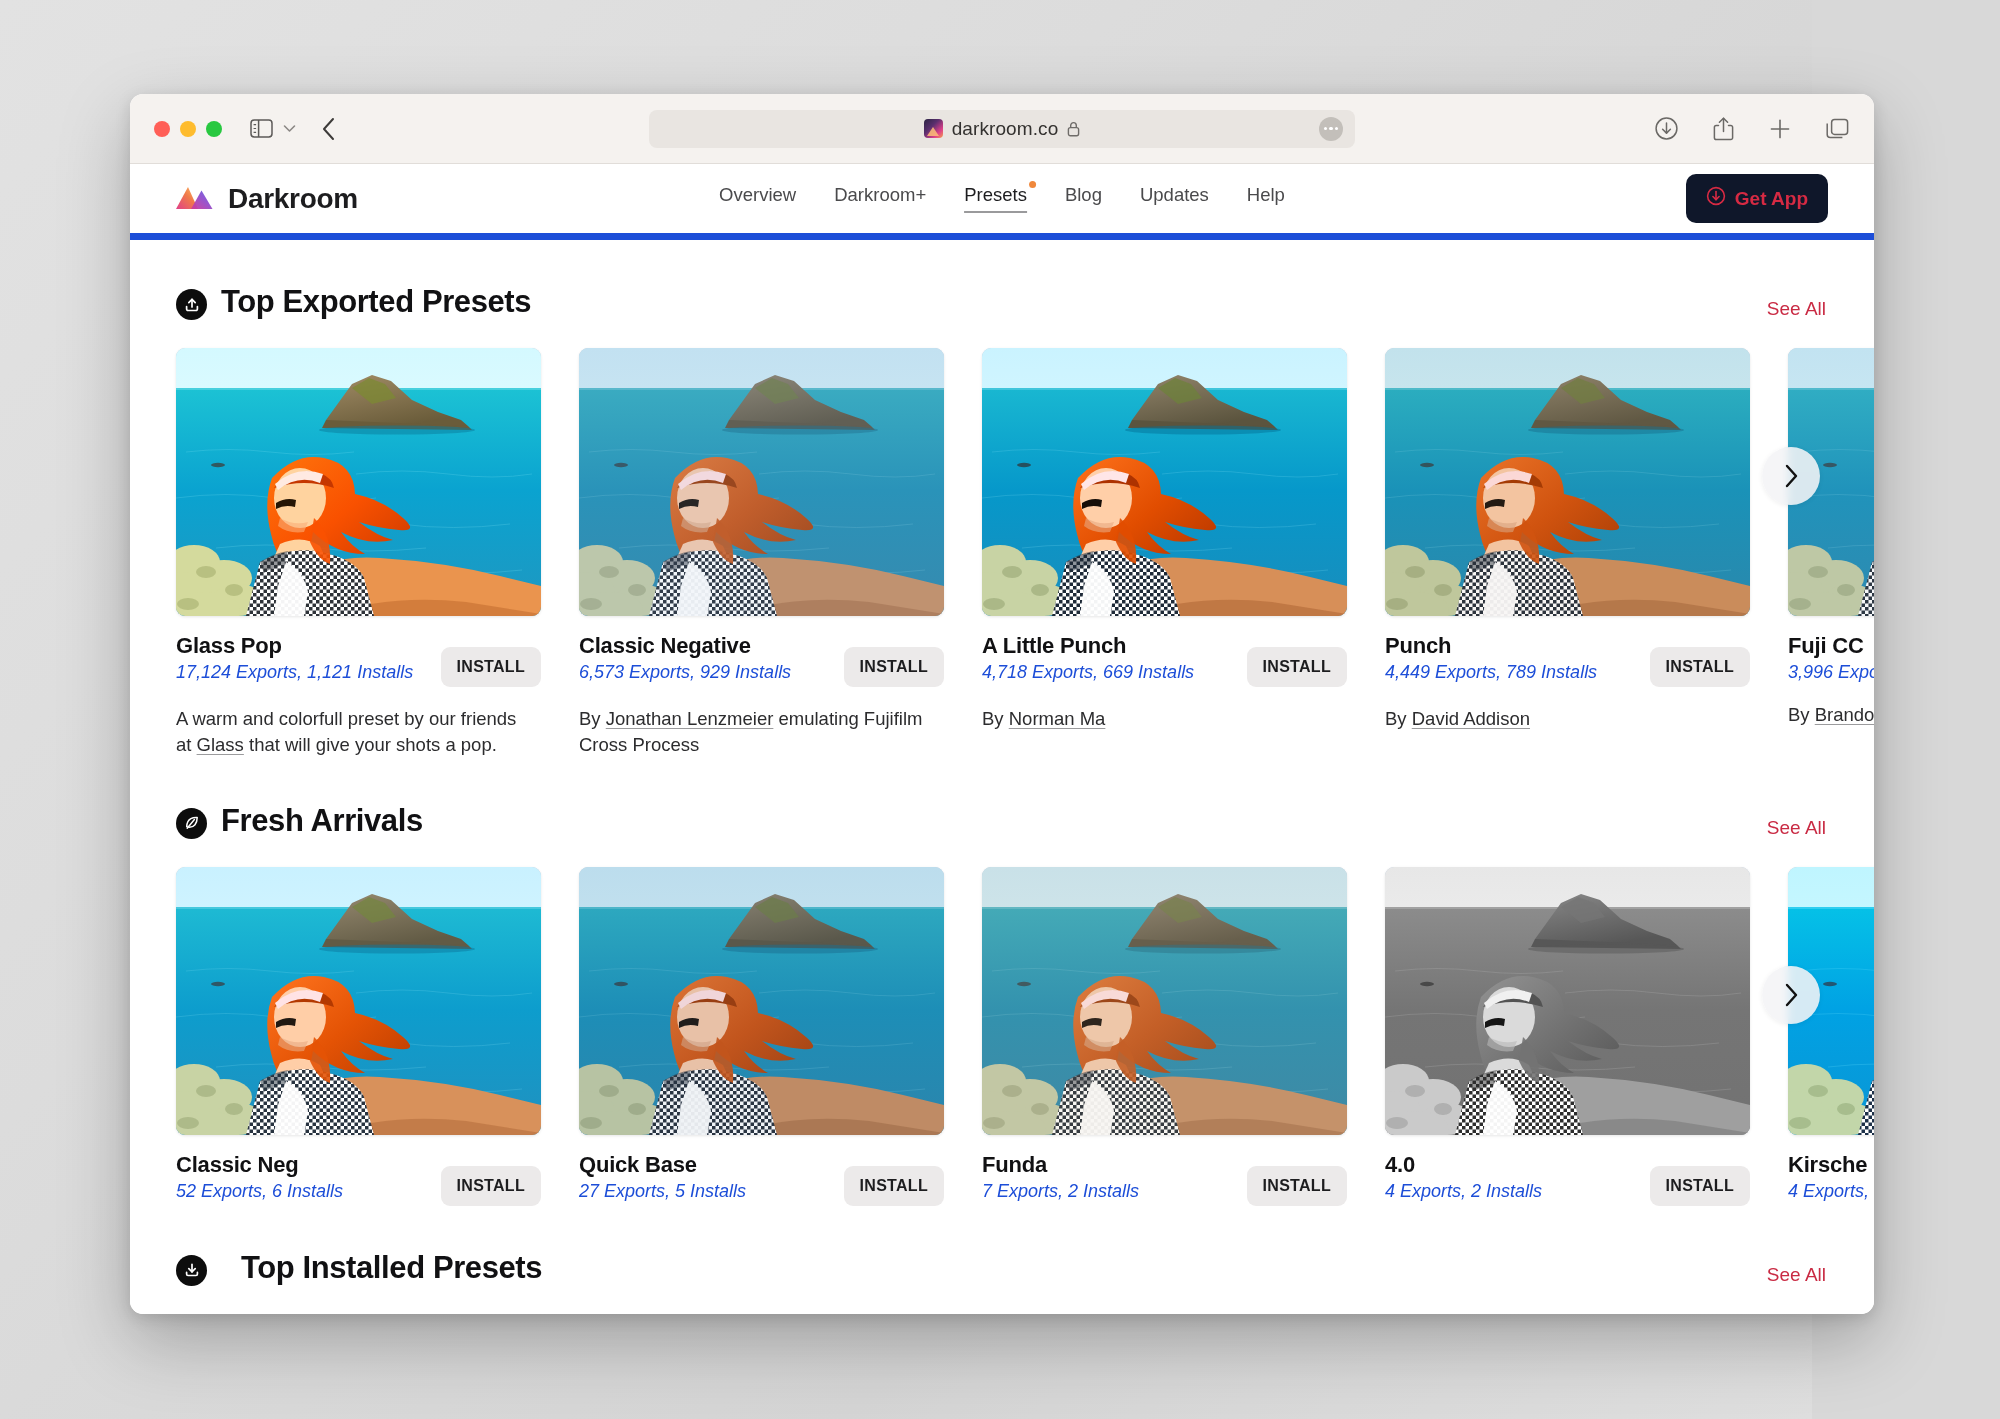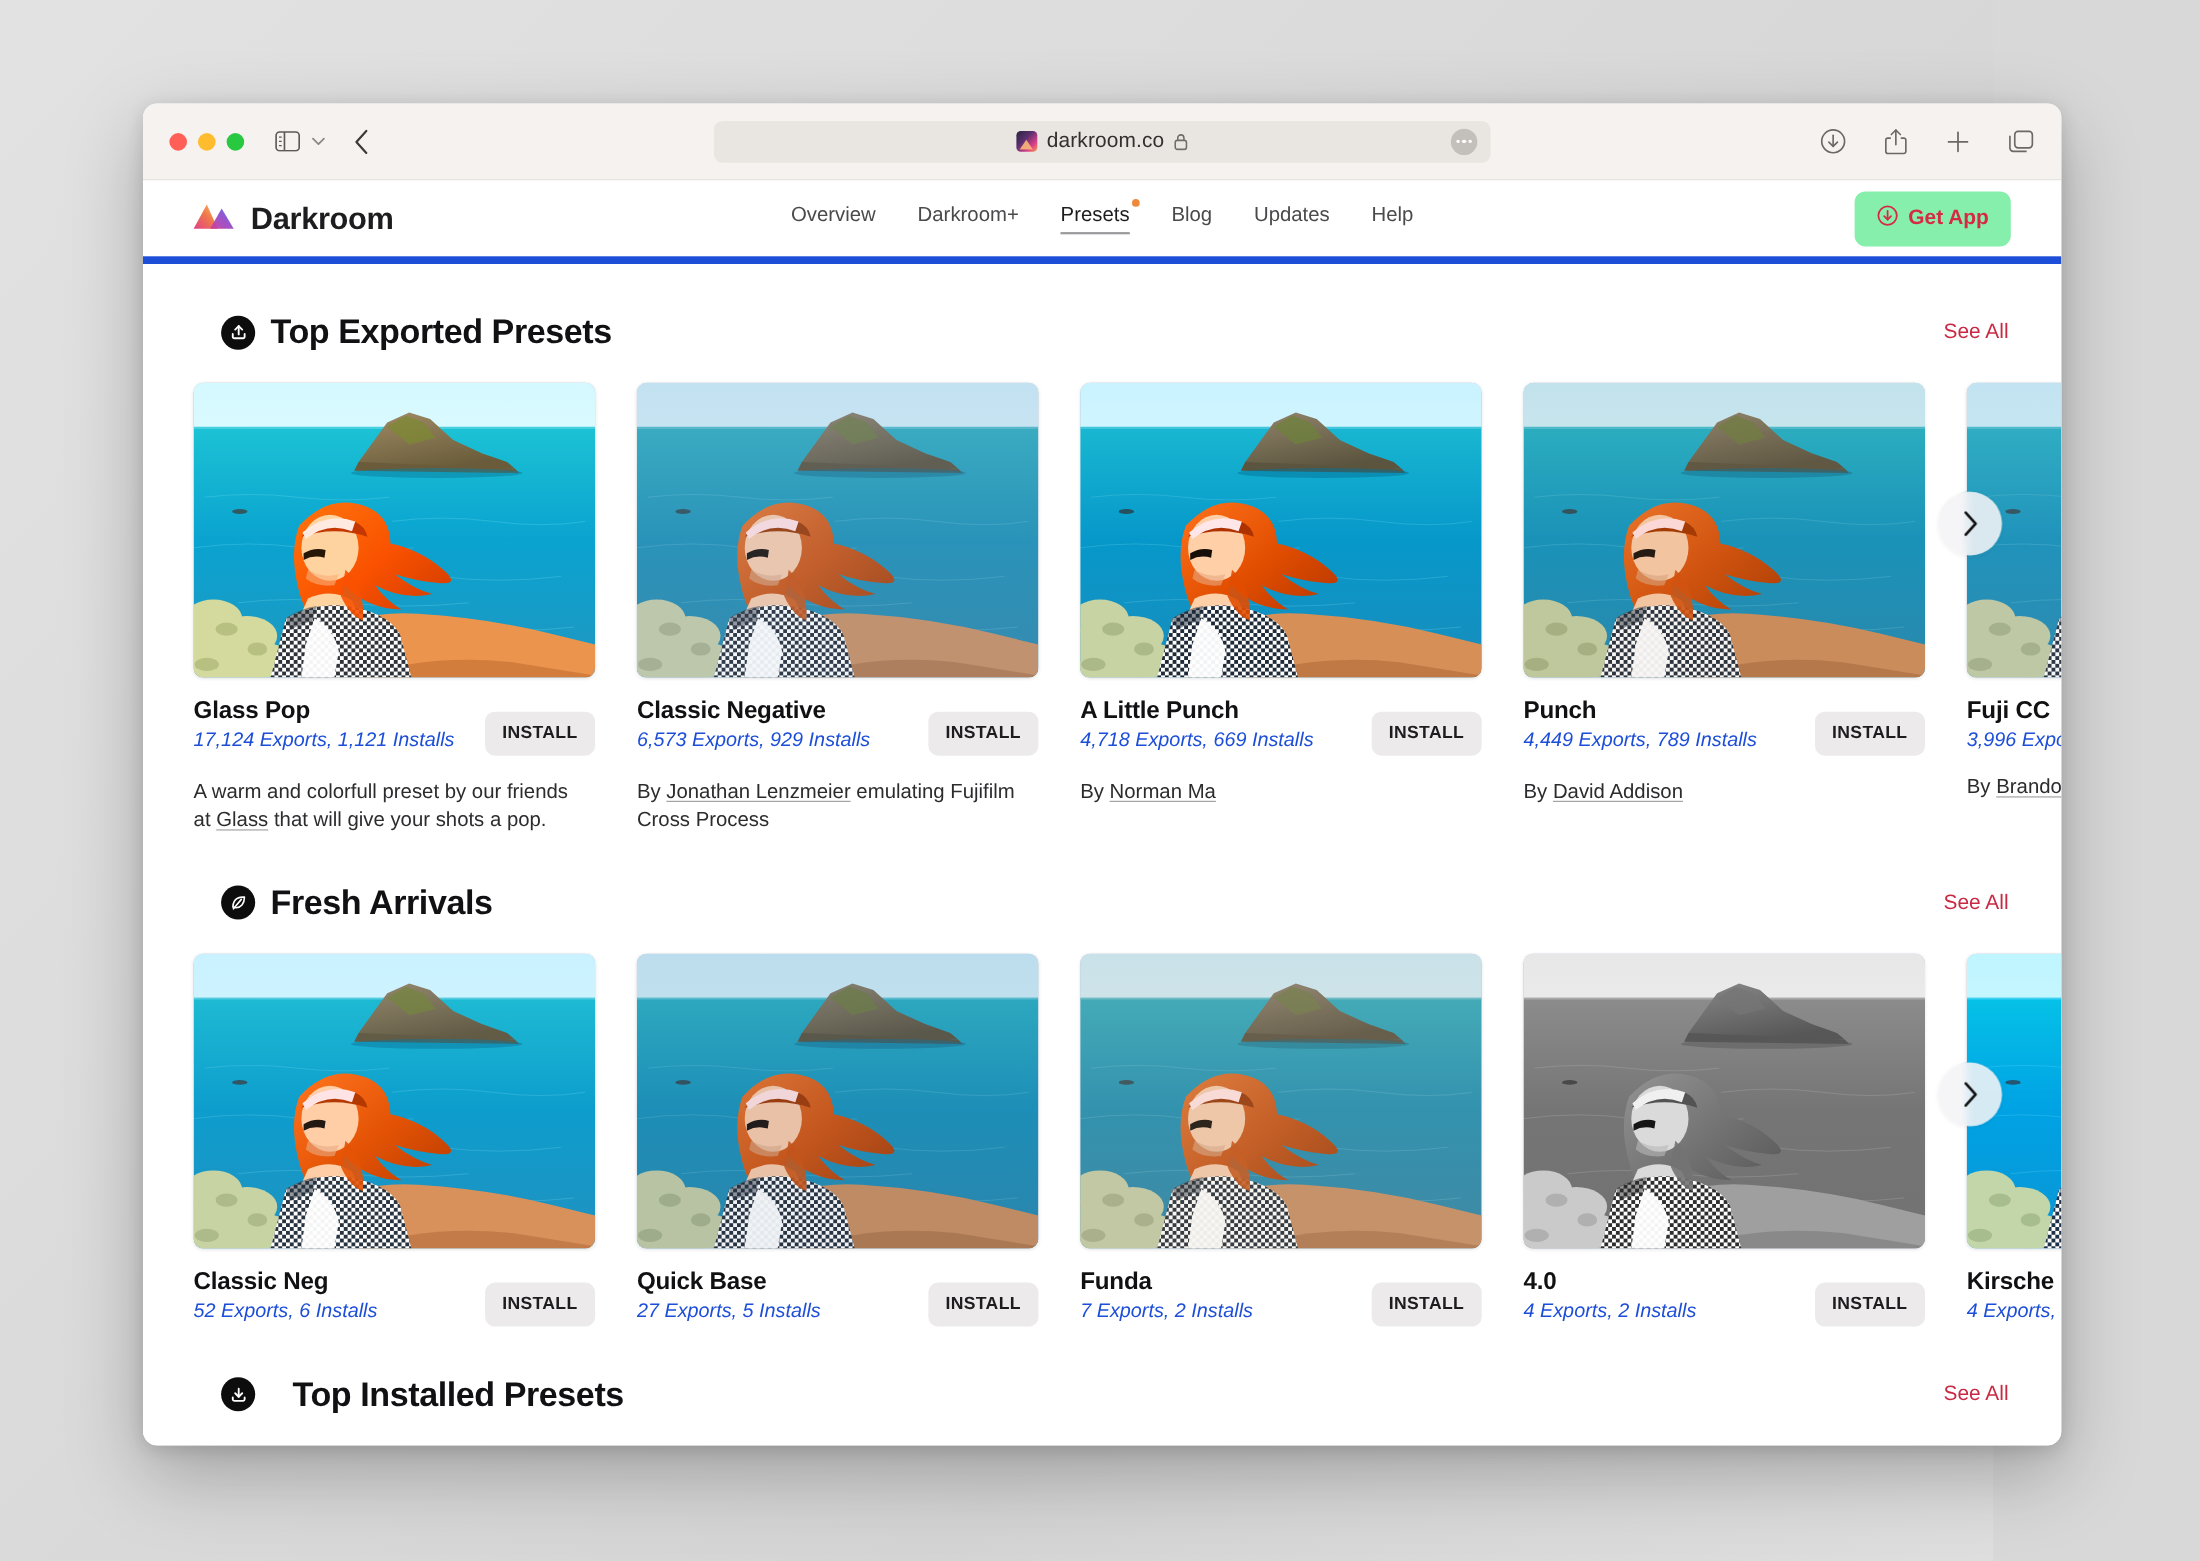--- a/index.html
+++ b/index.html
@@ -105,42 +105,41 @@
     height: 1.6px; background: #9a9a9c;
   }
   .nav-dot {
     position: absolute; right: -9px; top: -3px;
     width: 7px; height: 7px; border-radius: 50%; background: #f0883c;
   }
 
   #get-app {
     margin-left: auto;
     display: flex; align-items: center; gap: 9px;
-    background: #86efac; color: #d62a43;
+    background: #0f172a; color: #d62a43;
     border: none; border-radius: 10px;
     padding: 12px 20px;
     font-size: 19px; font-weight: 600;
     font-family: "Liberation Sans", sans-serif;
     cursor: pointer;
   }
 
   
   #page {
     height: calc(1220px - 70px - 76px);
     overflow: hidden;
     background: #fff;
     padding: 0 0 0 0;
   }
   .section { position: relative; }
   .section-head {
-    display: flex; align-items: center;
+    display: flex; align-items: flex-end;
     padding: 0 46px;
     margin-top: 44px;
     margin-bottom: 28px;
-    margin-left: 25px;
   }
   .badge-icon {
     width: 31px; height: 31px; border-radius: 50%;
     background: #0d0d0d;
     display: flex; align-items: center; justify-content: center;
     margin-right: 14px; flex: 0 0 auto;
   }
   .section-title { font-size: 31px; font-weight: 600; color: #111113; letter-spacing: -0.4px; }
   .see-all {
     margin-left: auto; font-size: 19px; color: #c92a43;

